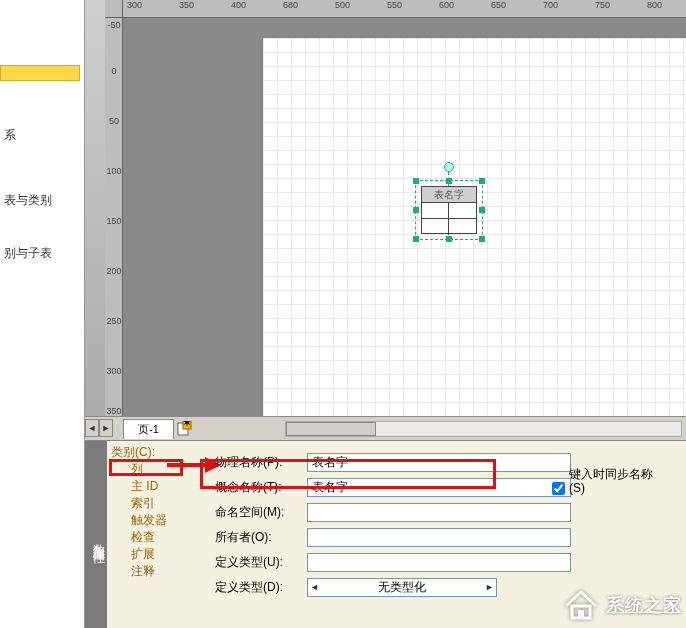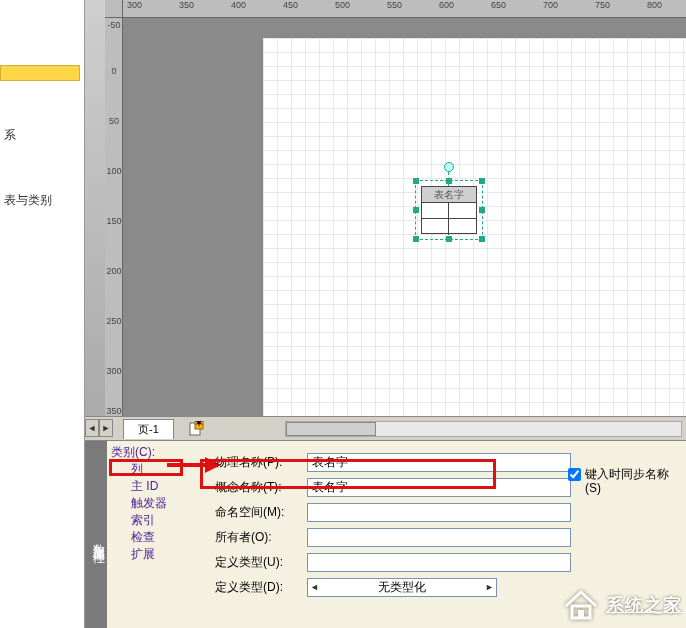--- a/index.html
+++ b/index.html
@@ -34,50 +34,50 @@
 .h-l{left:-3px;top:50%;margin-top:-3px}.h-r{right:-3px;top:50%;margin-top:-3px}
 .table-shape { width: 56px; height: 48px; border: 1px solid #444; background: #fff; }
 .table-shape .title { height: 16px; background: #cfcfcf; border-bottom: 1px solid #444; font-size: 10px; text-align: center; line-height: 16px; color: #555; }
 .table-shape .grid { display: grid; grid-template-columns: 1fr 1fr; grid-template-rows: 1fr 1fr; height: 32px; }
 .table-shape .cell { border-right: 1px solid #444; border-bottom: 1px solid #444; }
 .table-shape .cell:nth-child(2n){border-right:none}
 .table-shape .cell:nth-child(n+3){border-bottom:none}
 
 
 .scroll-h { position: absolute; left: 85px; top: 416px; width: 601px; height: 24px; background: #d4d0c8; border-top: 1px solid #888; }
-.scroll-h .tab-lead { position: absolute; left: 24px; top: 2px; display:flex; gap:12px; }
+.scroll-h .tab-lead { position: absolute; left: 24px; top: 2px; display:flex; gap:0; }
 .scroll-h .nav-btn { position:absolute; top:2px; width:14px; height:18px; background:#d4d0c8; border:1px solid #888; font-size:9px; text-align:center; line-height:16px; color:#333;}
 .nb1{left:0}.nb2{left:14px}
 .page-tab { display:inline-block; padding: 2px 14px; background: #fff; border: 1px solid #888; border-bottom:none; font-size: 11px; color:#000; margin-left:14px; }
 .new-tab { display:inline-block; width:18px; height:18px; margin-left:2px; padding-top:2px; }
 .new-tab svg{display:block}
 .scroll-track { position:absolute; left:200px; top:4px; right:4px; height:16px; background:#e9e9e9; border:1px solid #aaa;}
 .scroll-thumb{position:absolute; left:0; top:0; width:90px; height:14px; background:#cfcfcf; border:1px solid #888;}
 
 
 .props { position: absolute; left: 85px; top: 440px; width: 601px; height: 188px; background: #f4f1e0; border-top: 1px solid #888; }
 .side-label { position: absolute; left: 0; top: 0; width: 22px; height: 188px; background: #7a7a7a; color: #fff; writing-mode: vertical-rl; text-align: center; padding-top: 8px; letter-spacing: 2px; font-size: 12px; }
 .tree-col { position: absolute; left: 22px; top: 3px; width: 160px; height: 185px; }
-.tree-col .tree-item { padding: 1px 2px 1px 12px; color: #4c1d95; line-height: 15px; }
+.tree-col .tree-item { padding: 1px 2px 1px 12px; color: #a16207; line-height: 15px; }
 .tree-col .tree-head { padding-left: 4px; }
 .tree-col .indent { padding-left: 24px; }
 .tree-col .selected { position: relative; }
 .tree-col .selected::before { content: "⇨"; position: absolute; left: 4px; top: 0; color: #000; font-size: 11px; }
 .red-box-1 { position: absolute; left: 2px; top: 15px; width: 74px; height: 17px; border: 3px solid #d11; }
 .form-col { position: absolute; left: 130px; top: 10px; width: 356px; }
 .red-arrow { position: absolute; left: 82px; top: 14px; }
 .red-arrow svg { display:block; }
 .form-row { display: flex; align-items: center; height: 22px; margin-bottom: 3px; }
 .form-row .lab { width: 92px; text-align: left; color: #000; }
 .inp { flex: 1; height: 19px; border: 1px solid #7a95b0; background: #fff; padding: 0 4px; color: #000; }
 .select { flex: 0 0 190px; height: 19px; border: 1px solid #7a95b0; background: #fff; display:flex; align-items:center; justify-content:center; position:relative; }
 .select .arrow-l{position:absolute; left:2px; font-size:9px; color:#333;}
 .select .arrow-r{position:absolute; right:2px; font-size:9px; color:#333;}
 .red-box-2 { position: absolute; left: 115px; top: 18px; width: 296px; height: 30px; border: 3px solid #d11; }
-.chk-col { position: absolute; right: 8px; top: 26px; width: 110px; color: #000; line-height: 14px; display: flex; align-items: flex-start; }
+.chk-col { position: absolute; right: 24px; top: 26px; width: 110px; color: #000; line-height: 14px; display: flex; align-items: flex-end; }
 .chk-col input { margin-right: 4px; margin-top: 1px; }
 
 
 .watermark { position: absolute; right: 4px; bottom: 6px; color: #fff; opacity: .92; display: flex; align-items: center; gap: 6px; text-shadow: 0 0 3px rgba(0,0,0,.6); }
 .watermark .big { font-size: 18px; font-weight: bold; letter-spacing: 1px; text-decoration: underline; }
 .watermark .small { font-size: 9px; letter-spacing: .5px; }
 .wm-icon svg { display:block; filter: drop-shadow(0 0 2px rgba(0,0,0,.5)); }
 
 
 .left-below { position:absolute; left:0; top:440px; width:85px; height:188px; background:#fff; border-right:1px solid #999;}
@@ -85,31 +85,32 @@
 </head>
 <body>
 
 <div class="left-panel">
   <div class="yellow-bar"></div>
   <div class="sep"></div>
   <div class="item">系</div>
   <div class="sep"></div>
   <div class="item">表与类别</div>
   <div class="spacer"></div>
+  <div class="item">别与子表</div>
 </div>
 <div class="left-below"></div>
 
 <div class="work-area">
   <div class="left-gutter"></div>
   <div class="ruler-corner"></div>
   <div class="ruler-top">
     <span class="tick" style="left:4px">300</span>
     <span class="tick" style="left:56px">350</span>
     <span class="tick" style="left:108px">400</span>
-    <span class="tick" style="left:160px">450</span>
+    <span class="tick" style="left:160px">680</span>
     <span class="tick" style="left:212px">500</span>
     <span class="tick" style="left:264px">550</span>
     <span class="tick" style="left:316px">600</span>
     <span class="tick" style="left:368px">650</span>
     <span class="tick" style="left:420px">700</span>
     <span class="tick" style="left:472px">750</span>
     <span class="tick" style="left:524px">800</span>
   </div>
   <div class="ruler-left">
     <span class="tick" style="top:2px">-50</span>
@@ -169,24 +170,25 @@
   </div>
 </div>
 
 <div class="props">
   <div class="side-label">数据库属性</div>
 
   <div class="tree-col">
     <div class="tree-item tree-head">类别(C):</div>
     <div class="tree-item indent">列</div>
     <div class="tree-item indent">主 ID</div>
+    <div class="tree-item indent">索引</div>
     <div class="tree-item indent">触发器</div>
-    <div class="tree-item indent">索引</div>
     <div class="tree-item indent">检查</div>
     <div class="tree-item indent">扩展</div>
+    <div class="tree-item indent">注释</div>
     <div class="red-box-1"></div>
   </div>
 
   <div class="red-arrow">
     <svg width="54" height="20" viewBox="0 0 54 20">
         <line x1="0" y1="10" x2="40" y2="10" stroke="#d11" stroke-width="4"></line>
         <polygon points="38,2 54,10 38,18" fill="#d11"></polygon>
       </svg>
   </div>
 

